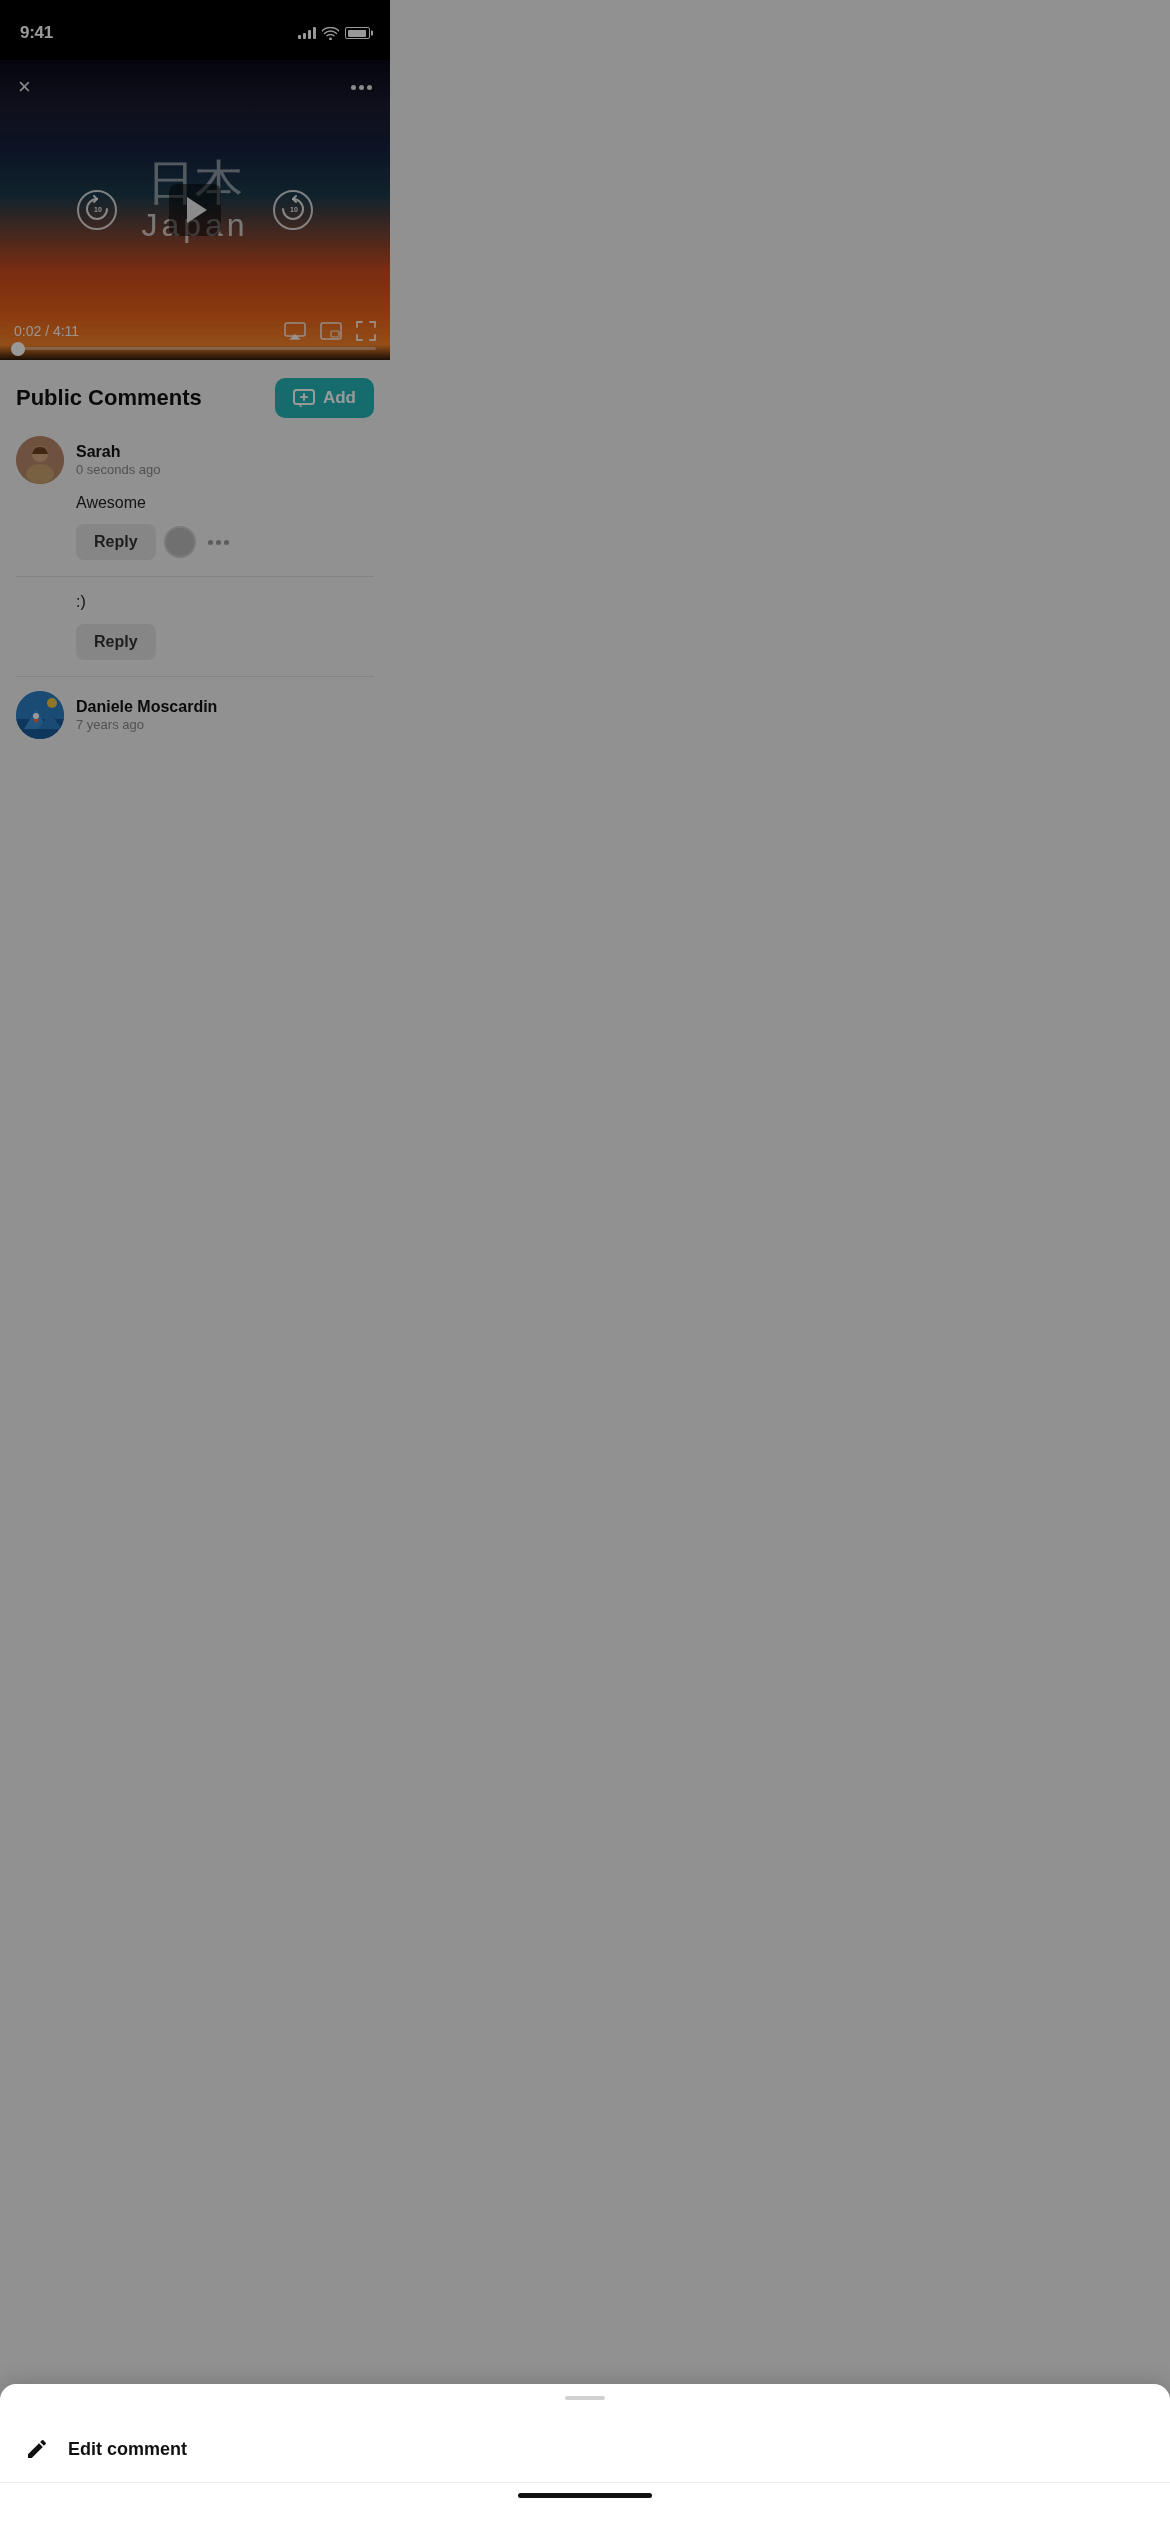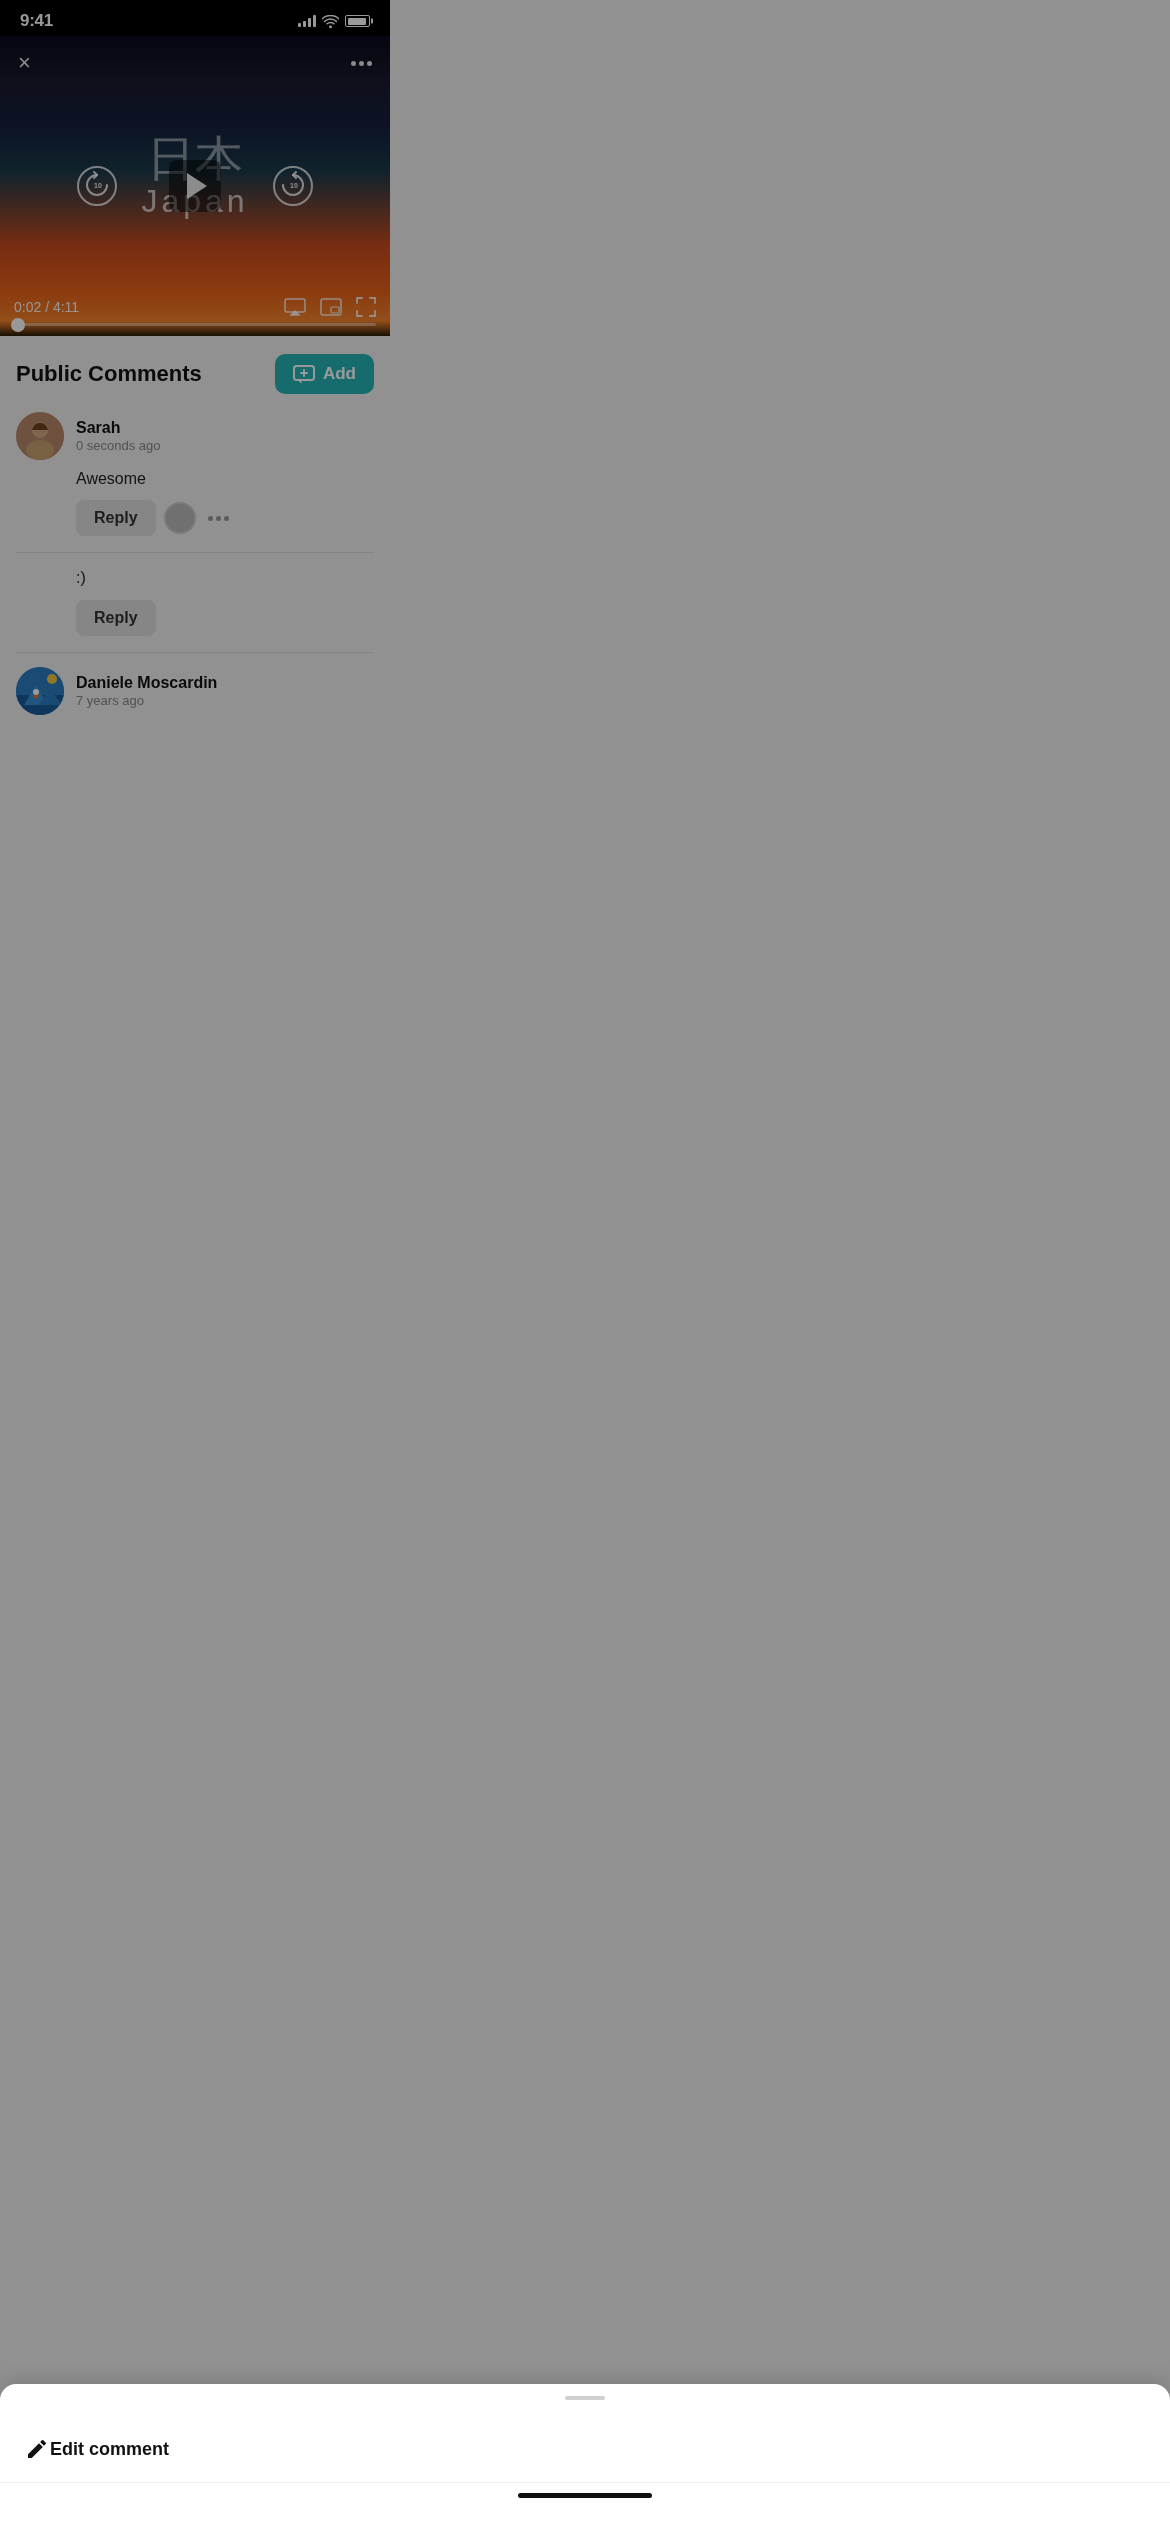--- a/index.html
+++ b/index.html
@@ -15,21 +15,21 @@
     }
 
     
     .status-bar {
       background: #000;
       color: #fff;
       display: flex;
       justify-content: space-between;
       align-items: center;
       padding: 14px 20px 8px;
-      height: 36px;
+      height: 60px;
     }
     .status-time {
       font-size: 17px;
       font-weight: 600;
       letter-spacing: -0.3px;
     }
     .status-icons {
       display: flex;
       align-items: center;
       gap: 6px;
@@ -409,20 +409,21 @@
       width: 40px;
       height: 4px;
       background: #d0d0d0;
       border-radius: 2px;
       margin: 0 auto 20px;
     }
 
     .bottom-sheet-item {
       display: flex;
       align-items: center;
+      gap: 18px;
       padding: 16px 24px;
       cursor: pointer;
     }
 
     .sheet-icon {
       width: 26px;
       height: 26px;
       display: flex;
       align-items: center;
       justify-content: center;

